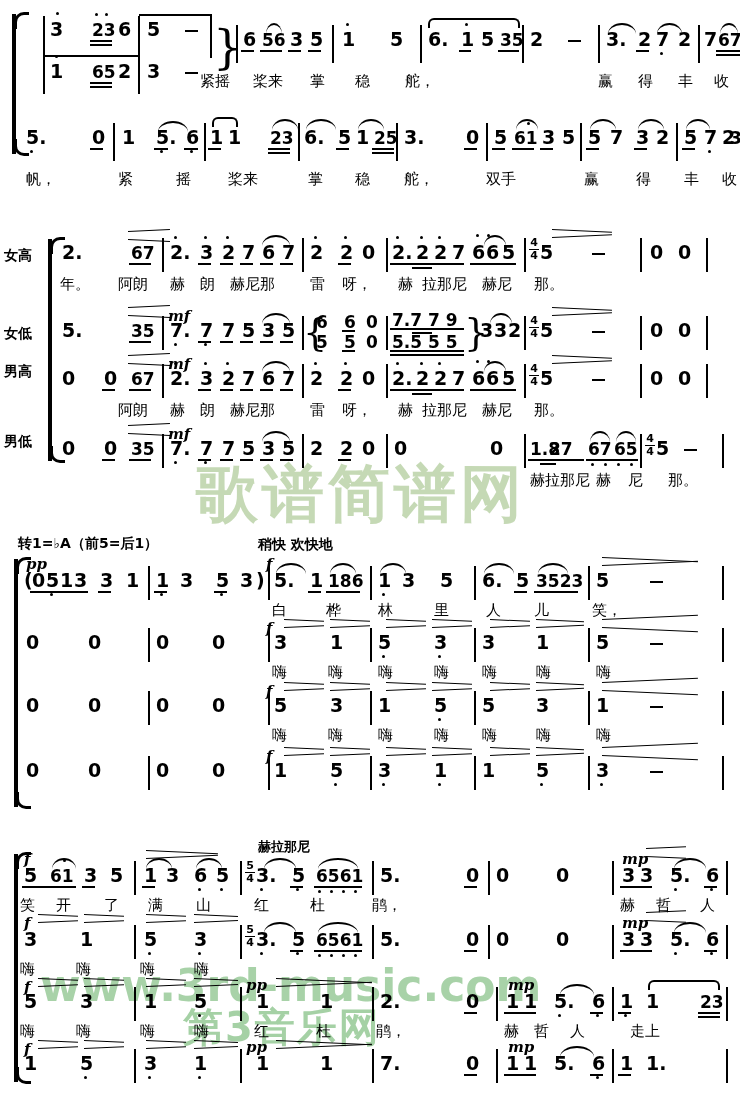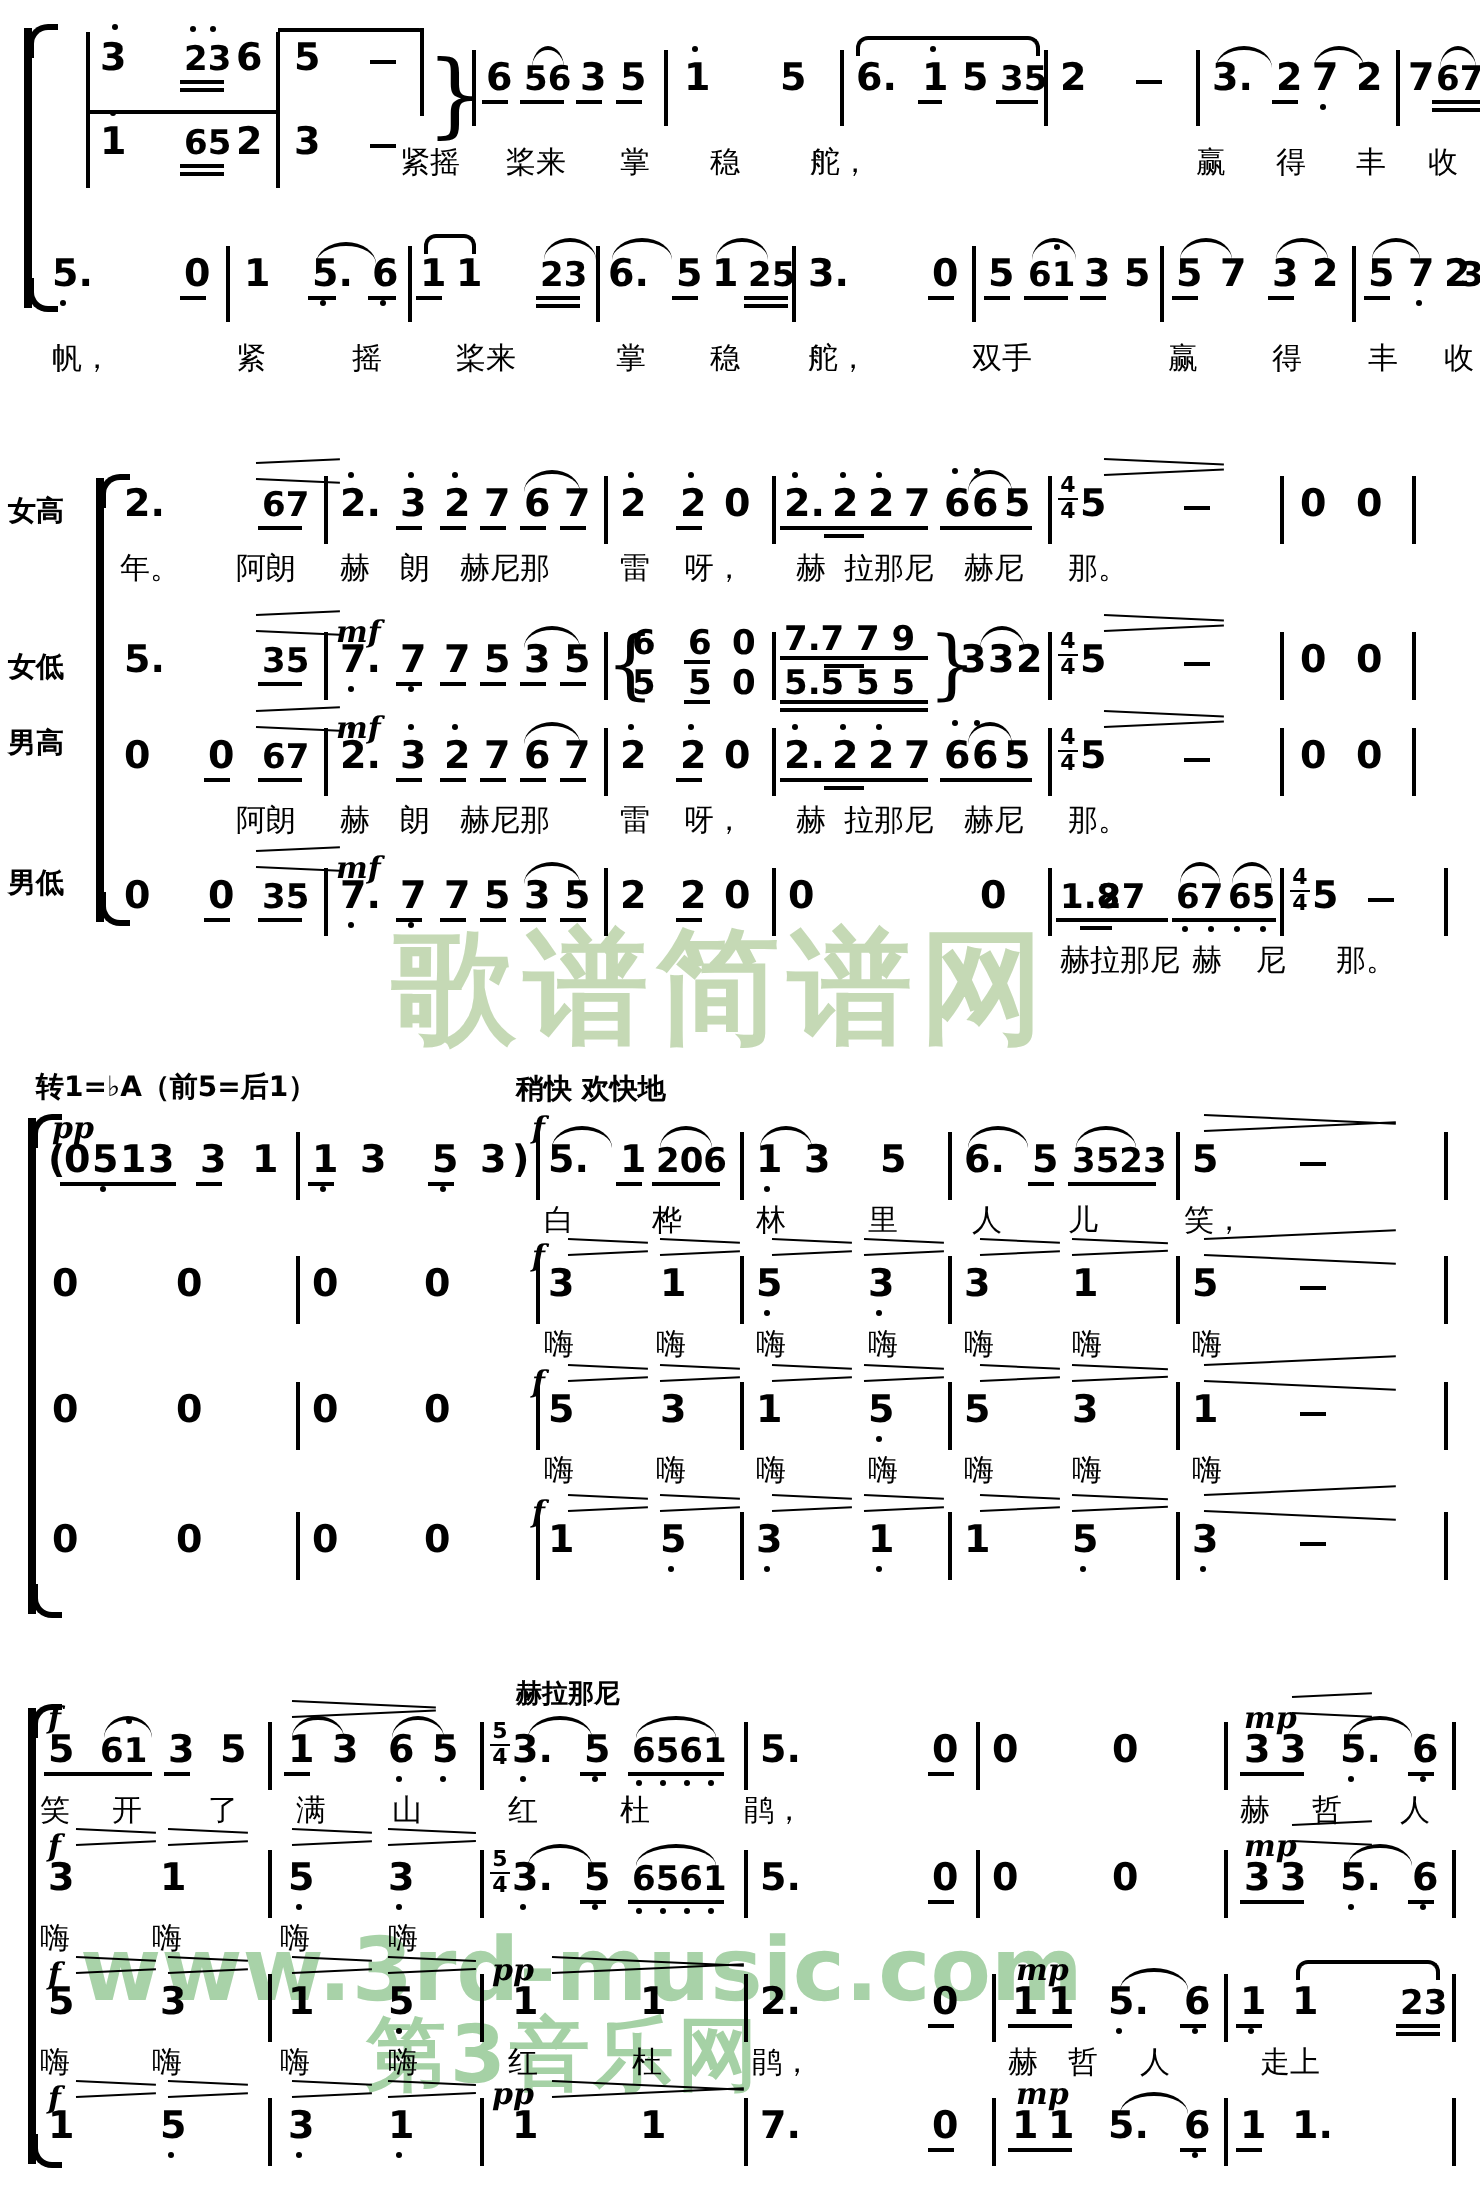--- a/index.html
+++ b/index.html
@@ -598,21 +598,21 @@
     <div class="n" style="left:240px;top:38px;">3</div>
     <div class="n" style="left:256px;top:38px;">)</div>
 
     <div class="bar" style="left:268px;top:33px;height:34px;"></div>
     <div class="dyn" style="left:266px;top:22px;">f</div>
     <div class="slur" style="left:276px;top:30px;width:30px;"></div>
     <div class="n" style="left:274px;top:38px;">5.</div>
     <div class="n" style="left:310px;top:38px;">1</div>
     <div class="beam" style="left:308px;top:58px;width:13px;"></div>
     <div class="slur" style="left:330px;top:30px;width:26px;"></div>
-    <div class="n sm" style="left:328px;top:39px;">206</div>
+    <div class="n sm" style="left:328px;top:39px;">186</div>
     <div class="beam" style="left:326px;top:58px;width:34px;"></div>
 
     <div class="bar" style="left:370px;top:33px;height:34px;"></div>
     <div class="slur" style="left:380px;top:30px;width:26px;"></div>
     <div class="n" style="left:378px;top:38px;">1</div>
     <div class="dotD" style="left:382px;top:60px;"></div>
     <div class="n" style="left:402px;top:38px;">3</div>
     <div class="n" style="left:440px;top:38px;">5</div>
 
     <div class="bar" style="left:474px;top:33px;height:34px;"></div>

